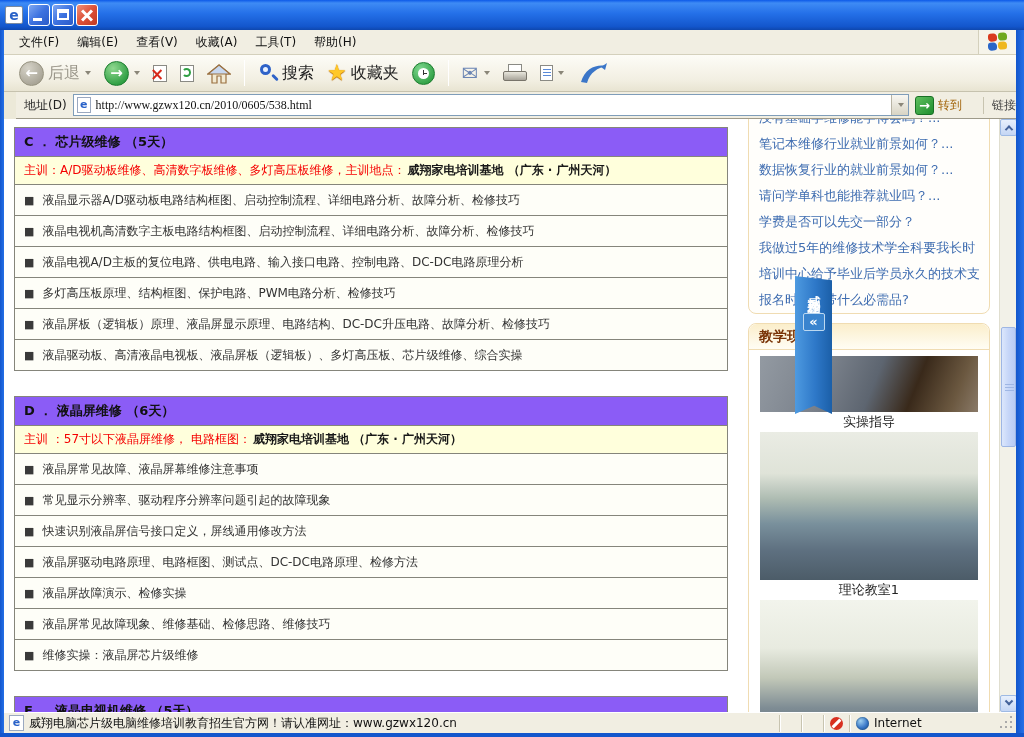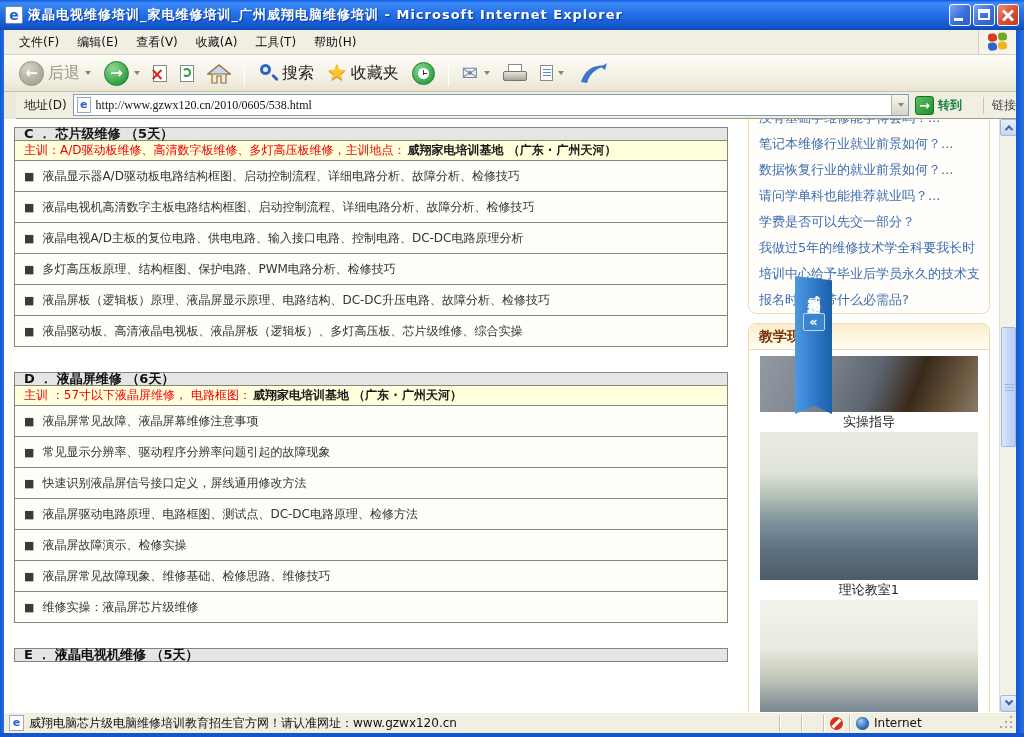--- a/index.html
+++ b/index.html
@@ -76,32 +76,32 @@
   .addr-label { font-size:12px; color:#222; margin:0 6px 0 4px; }
   .addr-input { flex:1; height:22px; background:#fff; border:1px solid #7F9DB9; display:flex; align-items:center; padding-left:3px; }
   .addr-ieic { width:14px; height:16px; background:#fff; border:1px solid #9aa8c0; color:#2A62C8; font-weight:bold; font-size:11px;
     line-height:14px; text-align:center; margin-right:5px; }
   .addr-url { font-family:Liberation Serif, serif; font-size:12px; color:#111; flex:1; }
   .addr-drop { width:17px; height:20px; background:linear-gradient(180deg,#F8F7F2,#D8D4C4); border-left:1px solid #B8B4A4;
     display:flex; align-items:center; justify-content:center; }
   .go-btn { display:flex; align-items:center; gap:4px; padding:0 6px; height:24px; }
   .go-ic { width:19px; height:19px; border-radius:3px; background:linear-gradient(135deg,#5FBF5F,#1E8E2E); border:1px solid #187025;
     color:#fff; font-weight:bold; font-size:13px; line-height:17px; text-align:center; }
-  .go-label { font-size:12px; color:#15803d;font-weight:bold; }
+  .go-label { font-size:12px; color:#a16207; }
   .links-label { font-size:12px; color:#444; padding:0 8px; border-left:1px solid #C8C4B0; margin-left:15px; }
 
   
   .viewport { position:absolute; left:4px; top:119px; width:1012px; height:593px; background:#fff; overflow:hidden; }
   .pagearea { position:absolute; left:0; top:0; width:995px; height:593px; overflow:hidden; }
 
   .main-col { position:absolute; left:10px; top:9px; width:714px; }
   .row { border:1px solid #85857B; margin-top:-1px; background:#FEFEF8; height:32px; display:flex; align-items:center;
     padding:0 9px; font-size:12px; color:#333; }
-  .row.hdr { height:14px; font-weight:bold; font-size:13px; color:#111; background:#e5e5e5; }
-  .row.intro { height:21px; background:#FFFFDC; color:#F50000;align-items:center; }
+  .row.hdr { height:30px; font-weight:bold; font-size:13px; color:#111; background:#8b5cf6; }
+  .row.intro { height:29px; background:#FFFFDC; color:#F50000;align-items:center; }
   .row.intro .loc { color:#181818; font-weight:bold; margin-left:2px; }
   .bl { color:#3a3a3a; font-size:11px; margin-right:8px; }
   .secgap { height:26px; }
 
   
   .phonebox { position:absolute; left:618px; top:0; width:136px; height:50px; background:#FFE84E; z-index:10;
     display:flex; flex-direction:column; align-items:center; justify-content:center; gap:3px; }
   .phone-num { font-size:16px; font-weight:bold; color:#111; letter-spacing:0.5px; font-family:"DejaVu Sans",sans-serif; }
   .detail-btn { width:92px; height:19px; border-radius:10px; border:1px solid #FFB0A0;
     background:linear-gradient(180deg,#F86850 0%,#E02810 55%,#C01800 100%);
@@ -167,21 +167,20 @@
       radial-gradient(circle at 2px 12px,#aaa 1.2px,transparent 1.5px),
       radial-gradient(circle at 7px 7px,#aaa 1.2px,transparent 1.5px); }
 </style>
 </head>
 <body>
 
 <div class="screen">
 
   <div class="titlebar">
     <div class="ie-doc-icon">e</div>
-    <div class="title-text">液晶电视维修培训_家电维修培训_广州威翔电脑维修培训 - Microsoft Internet Explorer</div>
     <div class="winbtns">
       <div class="wbtn">
           <div class="glyph-min"></div>
         </div>
       <div class="wbtn">
           <div class="glyph-max"></div>
         </div>
       <div class="wbtn close">
           <div class="glyph-x1"></div>
           <div class="glyph-x2"></div>

